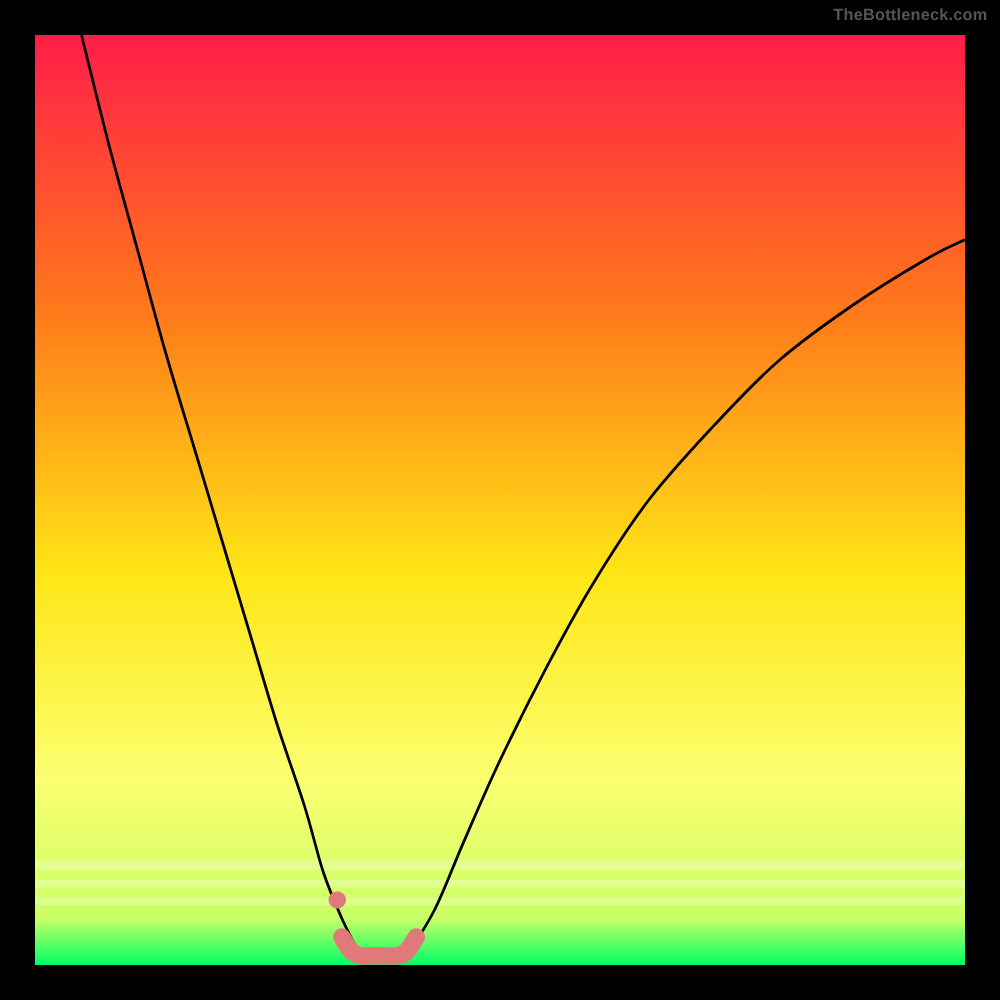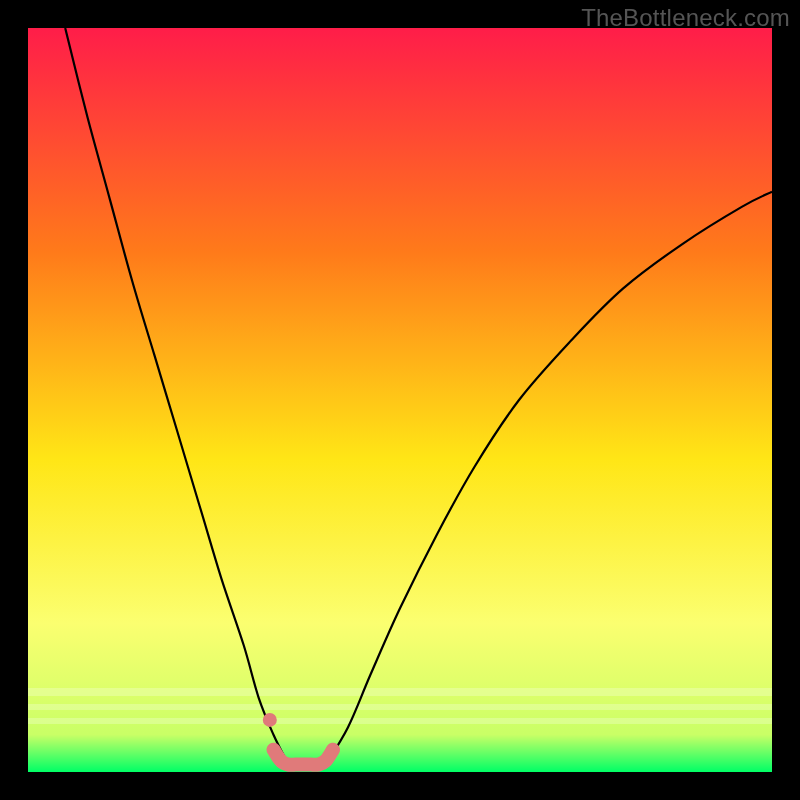--- a/index.html
+++ b/index.html
@@ -15,22 +15,22 @@
     position: relative;
     width: 800px;
     height: 800px;
     background: #000;
   }
   .watermark {
     position: absolute;
     top: 4px;
     right: 10px;
     color: #555;
-    font-size: 24px;
-    font-weight: 400;
+    font-size: 13px;
+    font-weight: 700;
     letter-spacing: 0.2px;
     z-index: 10;
   }
   .plot-wrap {
     position: absolute;
     left: 28px;
     top: 28px;
     width: 744px;
     height: 744px;
   }

